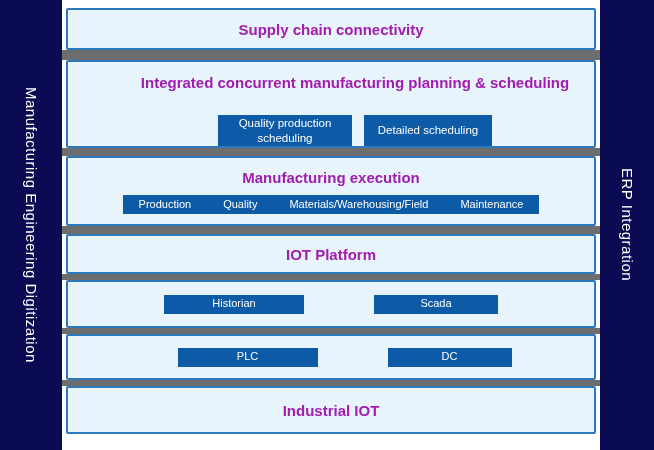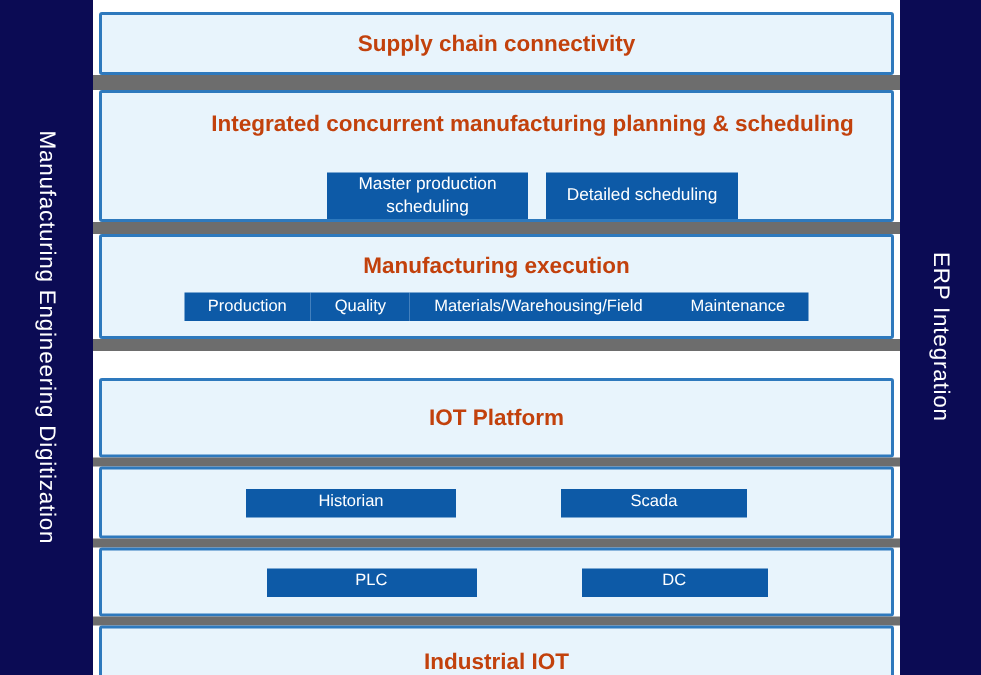--- a/index.html
+++ b/index.html
@@ -37,29 +37,29 @@
     border: 2px solid #2e79bd;
     border-radius: 2px;
     box-sizing: border-box;
     display: flex; flex-direction: column;
     align-items: center; justify-content: center;
     flex: 0 0 auto;
   }
   .panel h2 {
     margin: 0;
     font-size: 15px; font-weight: bold;
-    color: #c2410c;
+    color: #a21caf;
     text-align: center;
   }
   .p1 { height: 42px; }
   .p2 { height: 88px; justify-content: space-between; padding-top: 12px; padding-left: 48px; }
   .p2 .btn-row { margin-top: 11px; }
   .p3 { height: 70px; justify-content: flex-start; padding-top: 11px; }
   .p3 .btn-row { margin-top: 9px; }
-  .p4 { height: 53px; margin-top: 18px; }
+  .p4 { height: 40px; }
   .p5 { height: 48px; }
   .p6 { height: 46px; padding-left: 27px; }
   .p7 { height: 48px; }
   .btn-row { display: flex; align-items: center; justify-content: center; }
   .row-planning { gap: 12px; }
   .row-exec { }
   .row-iot { gap: 70px; align-items: flex-end; }
   .btn {
     background: #0d5aa7; color: #ffffff;
     display: flex; align-items: center; justify-content: center;
@@ -86,21 +86,21 @@
 
   <section class="panel p1">
     <h2>Supply chain connectivity</h2>
   </section>
 
   <div class="gap g10"></div>
 
   <section class="panel p2">
     <h2>Integrated concurrent manufacturing planning &amp; scheduling</h2>
     <div class="btn-row row-planning">
-      <div class="btn tall w134">Master production scheduling</div>
+      <div class="btn tall w134">Quality production scheduling</div>
       <div class="btn tall w128">Detailed scheduling</div>
     </div>
   </section>
 
   <div class="gap g8"></div>
 
   <section class="panel p3">
     <h2>Manufacturing execution</h2>
     <div class="btn-row row-exec">
       <div class="btn slim">Production</div>

